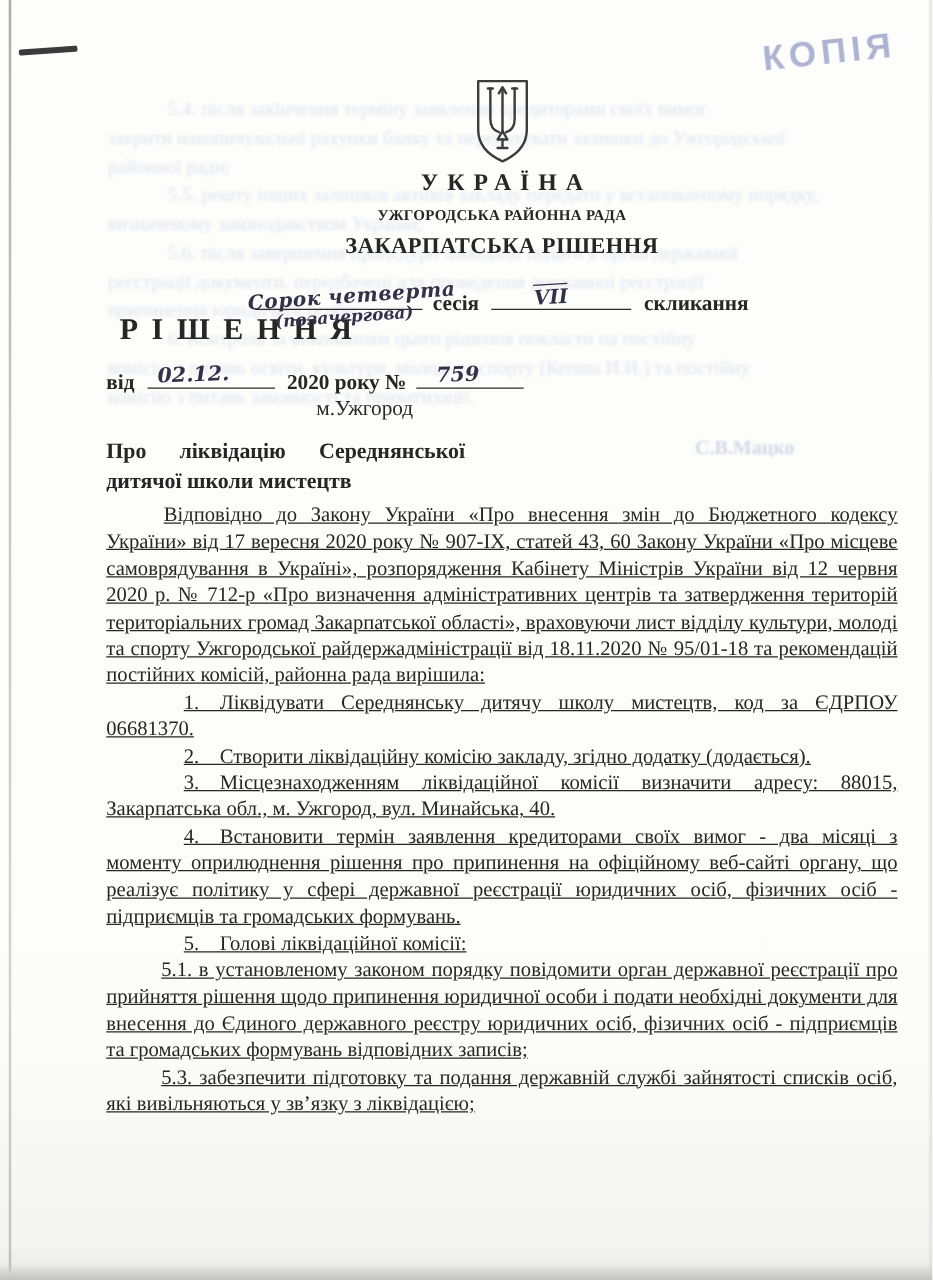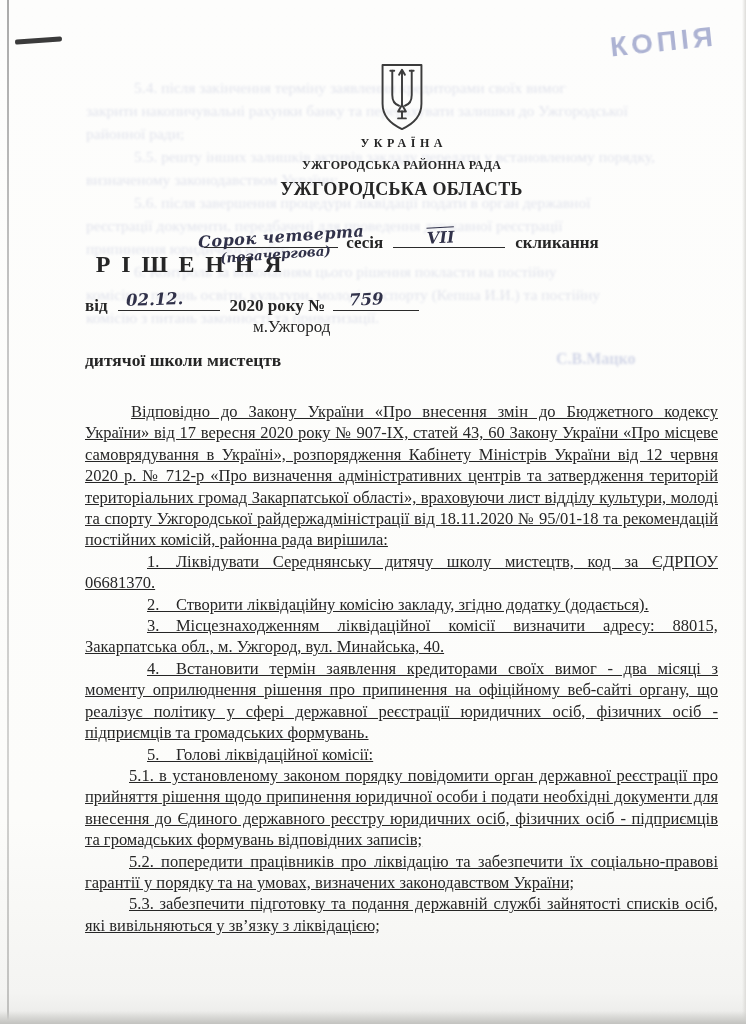--- a/index.html
+++ b/index.html
@@ -31,21 +31,21 @@
     font-size:15.5px;line-height:23px;text-align:justify;
     color:#5a66a0;opacity:.17;filter:blur(1.1px);
     pointer-events:none;}
   .bleed .ind{text-indent:48px;}
   .bleed-signature{position:absolute;left:556px;top:350px;
     font-weight:bold;font-size:16px;color:#7c88c0;opacity:.32;filter:blur(1px);
     pointer-events:none;}
   
   .header-wrap{position:absolute;left:85px;right:28px;top:62px;text-align:center;z-index:2;}
   .emblem{display:block;margin:0 auto 4px auto;}
-  .country{font-weight:bold;font-size:12px;letter-spacing:.38em;text-indent:.38em;margin-top:4px;}
+  .country{font-weight:bold;font-size:19px;letter-spacing:.38em;text-indent:.38em;margin-top:4px;}
   .council{font-weight:bold;font-size:12px;margin-top:7px;letter-spacing:.02em;}
   .region{font-weight:bold;font-size:18px;margin-top:6px;letter-spacing:.02em;}
   
   .session-line{position:absolute;left:85px;right:28px;top:229px;text-align:center;
     font-weight:bold;font-size:17px;z-index:3;white-space:nowrap;}
   .blank{display:inline-block;border-bottom:1.6px solid #2b2b2b;vertical-align:baseline;position:relative;}
   .blank.ordinal{width:134px;height:18px;margin-right:8px;}
   .blank.convocation{width:112px;height:18px;margin:0 10px;}
   .hand{font-family:"DejaVu Serif","Liberation Serif",serif;font-style:italic;
     color:#31324a;font-weight:600;}
@@ -114,21 +114,21 @@
         <path d="M14 9 V34 Q14 43 21 45"></path>
         <path d="M12 9 H16"></path>
         <path d="M34 9 V34 Q34 43 27 45"></path>
         <path d="M32 9 H36"></path>
         <path d="M24 44 L20 51 H28 Z"></path>
         <path d="M24 51 V58 M20 58 H28"></path>
       </g>
     </svg>
     <div class="country">УКРАЇНА</div>
     <div class="council">УЖГОРОДСЬКА РАЙОННА РАДА</div>
-    <div class="region">УЖГОРОДСЬКА ОБЛАСТЬ</div>
+    <div class="region">ЗАКАРПАТСЬКА РІШЕННЯ</div>
   </div>
 
   <div class="session-line">
     <span class="blank ordinal">
       <span class="hand hand-ordinal">Сорок четверта</span>
       <span class="hand hand-note">(позачергова)</span>
     </span><span>сесія</span><span class="blank convocation">
       <span class="hand hand-convocation">VII</span>
     </span><span>скликання</span>
   </div>
@@ -138,28 +138,28 @@
   <div class="date-line">
     <span>від</span><span class="blank date">
       <span class="hand hand-date">02.12.</span>
     </span><span>2020 року №</span><span class="blank number">
       <span class="hand hand-number">759</span>
     </span>
   </div>
   <div class="city">м.Ужгород</div>
 
   <div class="subject">
+    <div class="l1">Про ліквідацію Середнянської</div>
     <div>дитячої школи мистецтв</div>
   </div>
 
   <div class="body-text">
     <p class="intro">Відповідно до Закону України «Про внесення змін до Бюджетного кодексу України» від 17 вересня 2020 року № 907-ІХ, статей 43, 60 Закону України «Про місцеве самоврядування в Україні», розпорядження Кабінету Міністрів України від 12 червня 2020 р. № 712-р «Про визначення адміністративних центрів та затвердження територій територіальних громад Закарпатської області», враховуючи лист відділу культури, молоді та спорту Ужгородської райдержадміністрації від 18.11.2020 № 95/01-18 та рекомендацій постійних комісій, районна рада вирішила:</p>
     <p class="n1">1. Ліквідувати Середнянську дитячу школу мистецтв, код за ЄДРПОУ 06681370.</p>
     <p class="n1">2. Створити ліквідаційну комісію закладу, згідно додатку (додається).</p>
     <p class="n1">3. Місцезнаходженням ліквідаційної комісії визначити  адресу: 88015, Закарпатська обл., м. Ужгород, вул. Минайська, 40.</p>
     <p class="n1">4. Встановити термін заявлення кредиторами своїх вимог - два місяці з моменту оприлюднення рішення про припинення на офіційному веб-сайті органу, що реалізує політику у сфері державної реєстрації юридичних осіб, фізичних осіб - підприємців та громадських формувань.</p>
     <p class="n1">5. Голові ліквідаційної комісії:</p>
     <p class="sub">5.1. в установленому законом порядку повідомити орган державної реєстрації про прийняття рішення щодо припинення юридичної особи і подати необхідні документи для внесення до Єдиного державного реєстру юридичних осіб, фізичних осіб - підприємців та громадських формувань відповідних записів;</p>
-    <p class="sub">5.2. попередити працівників про ліквідацію та забезпечити їх соціально-правові гарантії у порядку та на умовах, визначених законодавством України;</p>
     <p class="sub">5.3. забезпечити підготовку та подання державній службі зайнятості списків осіб, які вивільняються у зв’язку з ліквідацією;</p>
   </div>
 
 </div>
 
 </body></html>

